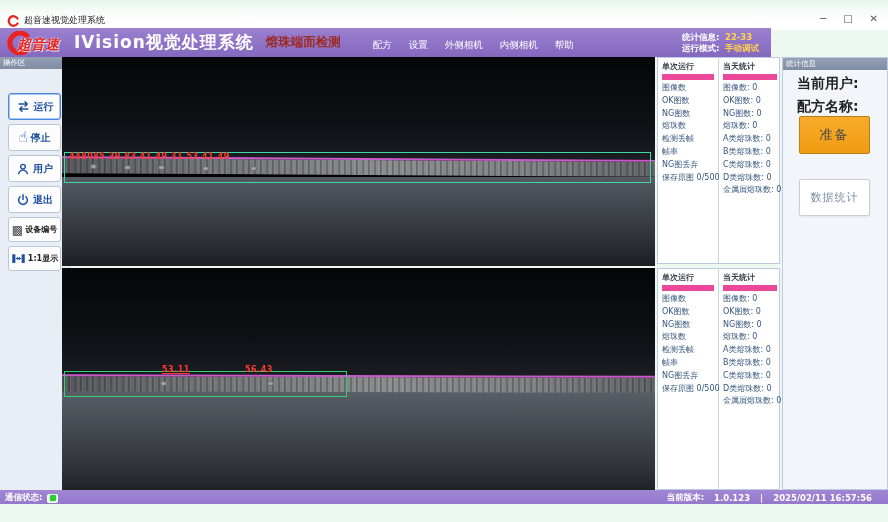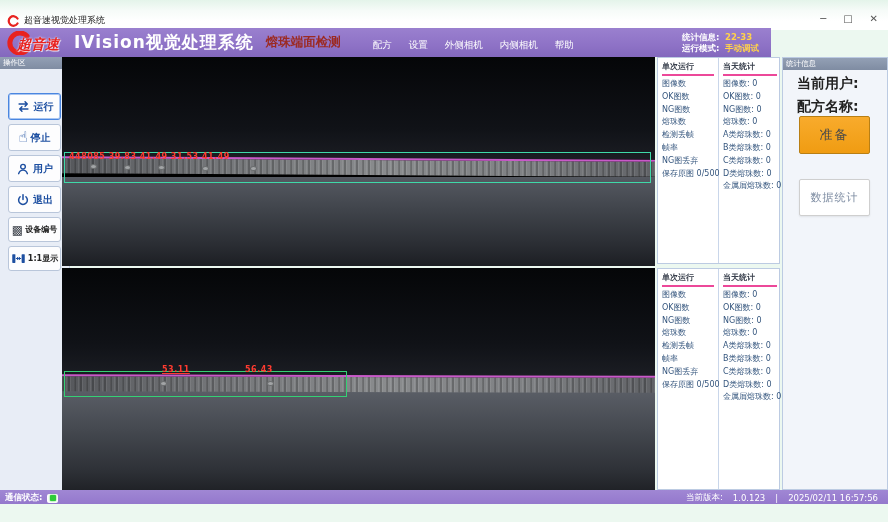--- a/index.html
+++ b/index.html
@@ -73,21 +73,21 @@
   .bead { position:absolute; width:7px; height:5px; border-radius:50%;
     background:#a3a5a7; border:1px solid #6a6c6e; }
 
   
   .stats { position:absolute; left:657px; width:123px; background:#fff; border:1px solid #bccbe2; display:flex; }
   .stats1 { top:57px; height:207px; }
   .stats2 { top:268px; height:222px; }
   .stat-col { padding:3px 0 0 4px; }
   .stat-col.run { width:61px; border-right:1px solid #c9d6ea; }
   .stat-col.day { flex:1; }
-  .stat-head { font-size:8px; font-weight:bold; color:#39404d; border-bottom:2px solid #ec4899;
+  .stat-head { font-size:8px; font-weight:bold; color:#39404d; border-bottom:6px solid #ec4899;
     padding-bottom:2px; margin-bottom:2px; margin-right:4px; white-space:nowrap; }
   .srow { font-size:8px; color:#35567e; line-height:12.8px; white-space:nowrap; }
 
   
   .info { position:absolute; left:782px; top:57px; width:106px; height:433px;
     background:#f2f5fa; border:1px solid #bccbe2; }
   .info-line { margin:5px 0 0 14px; font-size:14px; font-weight:bold; color:#222; }
   .info-line .val { color:#111; margin-left:6px; }
   .btn-prepare { position:absolute; left:16px; top:58px; width:71px; height:38px;
     background:linear-gradient(180deg,#f8ab2c,#f09c12); border:1px solid #b97f14; border-radius:2px;
@@ -99,21 +99,21 @@
     letter-spacing:1px; cursor:pointer; box-shadow:0 1px 2px rgba(0,0,0,.08); }
 
   
   .statusbar { position:absolute; left:0; top:490px; width:888px; height:14px;
     background:linear-gradient(180deg,#a087d4,#9478cc); display:flex; align-items:flex-end;
     font-size:8.5px; color:#fff; }
   .sb-left { display:flex; align-items:center; gap:5px; padding-left:5px; font-weight:bold; }
   .led-chip { width:11px; height:9px; background:#fff; border-radius:2px;
     display:flex; align-items:center; justify-content:center; }
   .led { width:6px; height:6px; background:#2ecc3a; border-radius:1px; box-shadow:0 0 2px #2ecc3a; }
-  .sb-right { margin-left:auto; display:flex; align-items:center; gap:10px; padding-right:10px; font-weight:normal; }
+  .sb-right { margin-left:auto; display:flex; align-items:center; gap:10px; padding-right:16px; font-weight:bold; }
   .bottom-strip { position:absolute; left:0; top:504px; width:888px; height:18px; background:#ecf8f0; }
 </style>
 </head>
 <body>
 
 <div class="app">
 
   <div class="titlebar">
     <div class="tb-left">
       <svg width="12" height="12" viewBox="0 0 24 24">

